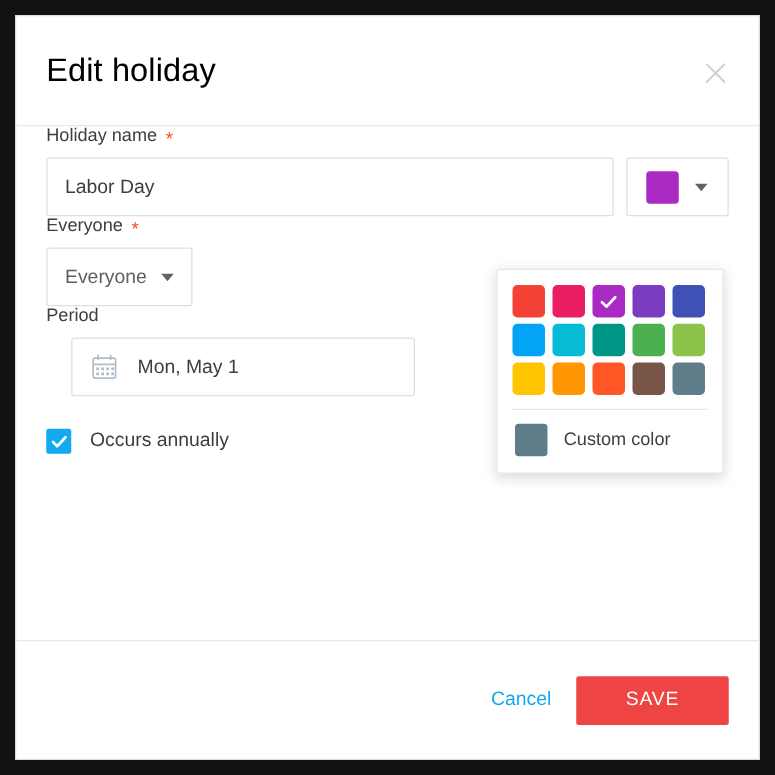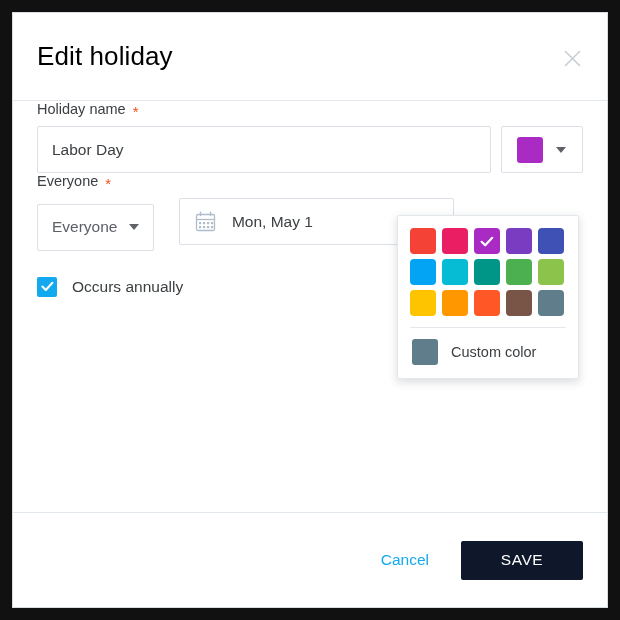--- a/index.html
+++ b/index.html
@@ -242,33 +242,33 @@
     position: absolute;
     left: 0;
     right: 0;
     bottom: 0;
     height: 95px;
     border-top: 1px solid #e3e8ee;
     display: flex;
     align-items: center;
     justify-content: flex-end;
     padding-right: 24px;
-    gap: 28px;
+    gap: 16px;
   }
   .btn-cancel {
     background: none;
     border: none;
     color: #12a9ee;
     font-size: 15.5px;
     font-family: "Liberation Sans", sans-serif;
     cursor: pointer;
     padding: 8px 4px;
   }
   .btn-save {
-    background: #0f172a;
+    background: #ef4444;
     border: none;
     color: #ffffff;
     font-size: 15.5px;
     font-family: "Liberation Sans", sans-serif;
     letter-spacing: .6px;
     width: 122px;
     height: 39px;
     border-radius: 2px;
     cursor: pointer;
   }
@@ -311,20 +311,23 @@
       <div class="field-label">
         <span>Everyone</span>
         <span class="req-star">*</span>
       </div>
       <div class="select-box">
         <span>Everyone</span>
         <span class="caret"></span>
       </div>
 
       
+      <div class="field-label">
+        <span>Period</span>
+      </div>
       <div class="date-box">
         <svg class="cal-icon" width="21" height="21" viewBox="0 0 21 21">
           <rect x="1.5" y="3.5" width="18" height="16" rx="1.5" fill="none" stroke="#aebdc9" stroke-width="1.3"></rect>
           <line x1="1.5" y1="8.5" x2="19.5" y2="8.5" stroke="#aebdc9" stroke-width="1.3"></line>
           <line x1="5.5" y1="1.2" x2="5.5" y2="4.6" stroke="#aebdc9" stroke-width="1.3" stroke-linecap="round"></line>
           <line x1="15.5" y1="1.2" x2="15.5" y2="4.6" stroke="#aebdc9" stroke-width="1.3" stroke-linecap="round"></line>
           <g fill="#aebdc9">
             <rect x="4" y="11" width="2.2" height="2.2"></rect>
               <rect x="8" y="11" width="2.2" height="2.2"></rect>
             <rect x="12" y="11" width="2.2" height="2.2"></rect>

